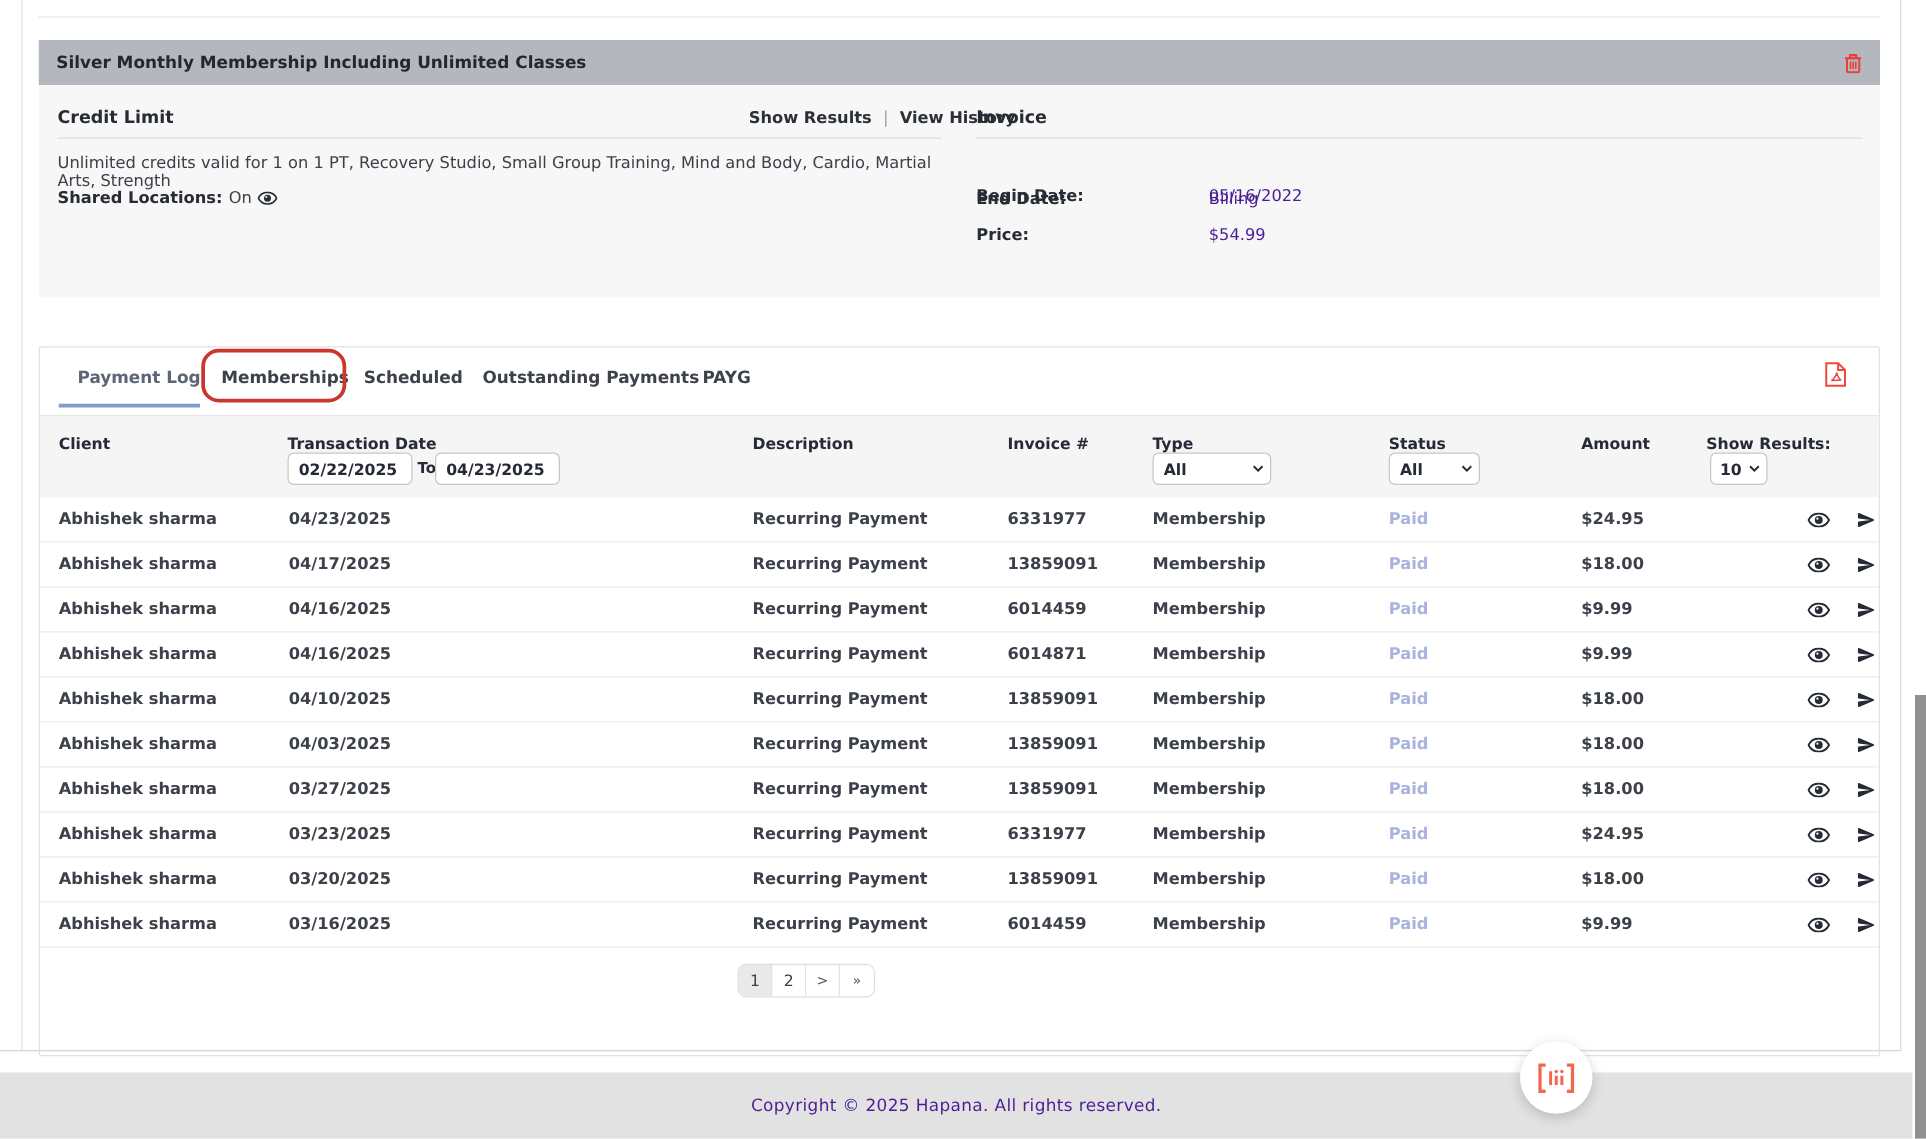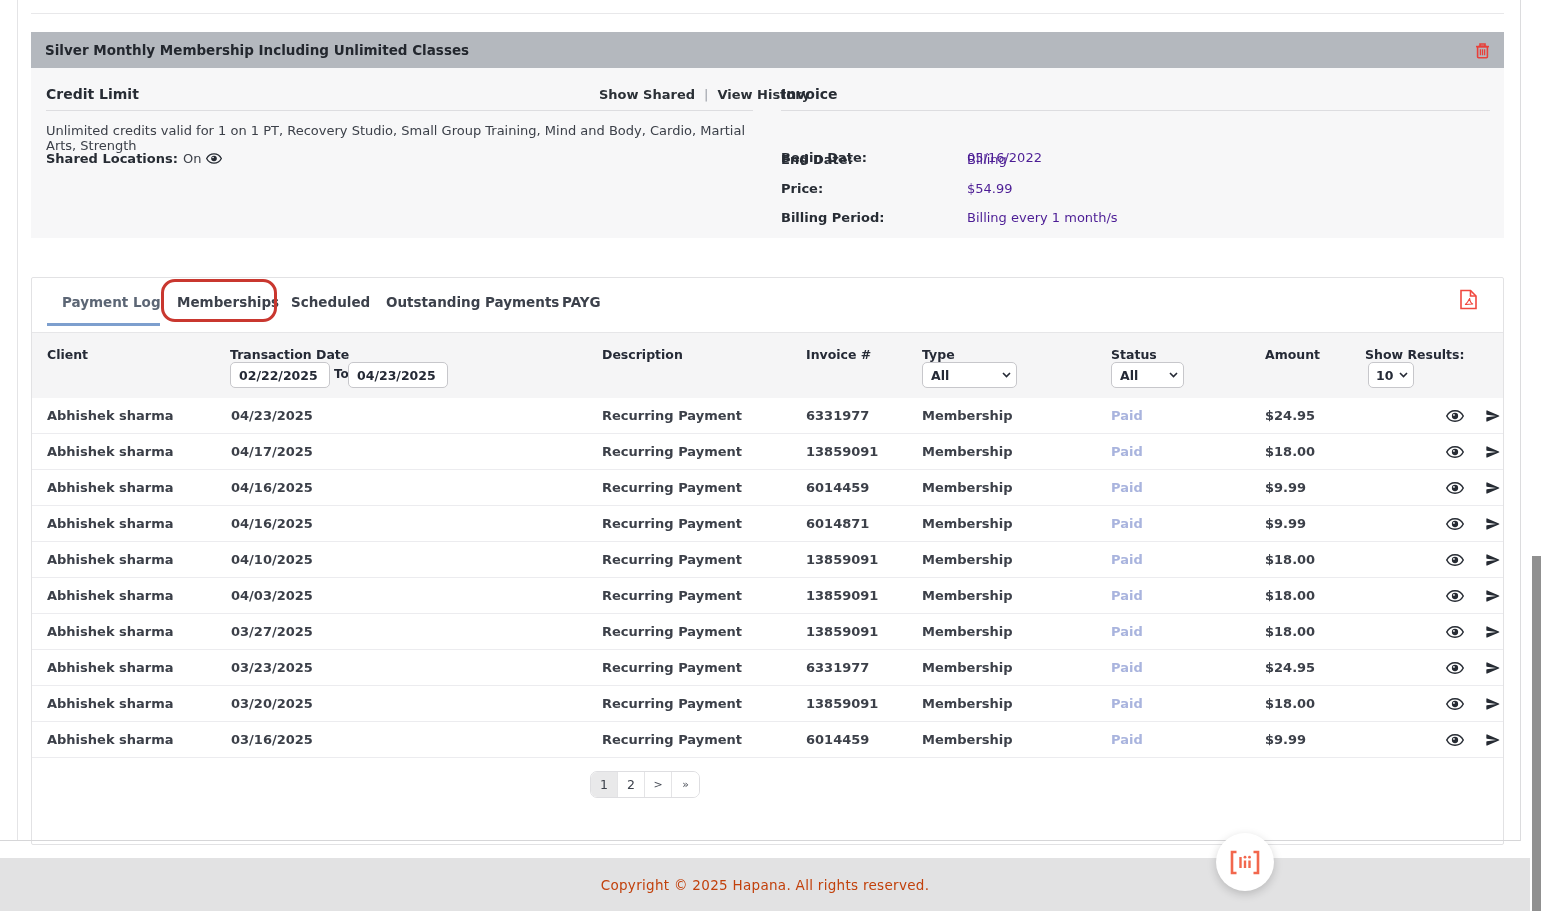--- a/index.html
+++ b/index.html
@@ -96,21 +96,21 @@
   .page-cell { width:27px; height:100%; display:flex; align-items:center; justify-content:center;
     font-size:12.5px; color:#3c414b; border-right:1px solid #e4e4e6; cursor:pointer; background:#fff; }
   .page-cell:last-child { border-right:none; }
   .page-cell.active { background:#e9e9ea; }
   .page-cell.nav { font-size:11px; color:#4a4f59; }
 
   
   #footer-divider { left:0; top:840px; width:1520px; height:1px; background:#d6d6d8; }
   #footer { left:0; top:858px; width:1530px; height:53px; background:#e2e2e3;
     display:flex; align-items:center; justify-content:center; }
-  #footer .copy { font-size:13.5px; color:#c2410c; letter-spacing:.3px;text-align:center; }
+  #footer .copy { font-size:13.5px; color:#4c1d95; letter-spacing:.3px;text-align:center; }
 
   #scan-fab { left:1216px; top:833px; width:58px; height:58px; border-radius:50%;
     background:#ffffff; box-shadow:0 3px 10px rgba(0,0,0,.18);
     display:flex; align-items:center; justify-content:center; cursor:pointer; }
 </style>
 </head>
 <body>
 
 <div class="abs" id="left-rule"></div>
 <div class="abs" id="right-rule"></div>
@@ -125,21 +125,21 @@
       <path d="M1 4.6h13" stroke="#e8403a" stroke-width="1.6"></path>
       <path d="M5 2h5v2.2H5z" stroke="#e8403a" stroke-width="1.6"></path>
       <path d="M5.4 7.2v6M7.5 7.2v6M9.6 7.2v6" stroke="#e8403a" stroke-width="1.3"></path>
     </svg>
   </span>
 </div>
 
 <div class="abs" id="info-section">
   <div class="abs section-heading" id="credit-heading">Credit Limit</div>
   <div class="abs" id="credit-links">
-    <span class="lnk">Show Shared</span><span class="sep">|</span><span class="lnk">View History</span>
+    <span class="lnk">Show Results</span><span class="sep">|</span><span class="lnk">View History</span>
   </div>
   <div class="abs" id="credit-rule"></div>
   <div class="abs" id="credit-desc">Unlimited credits valid for 1 on 1 PT, Recovery Studio, Small Group Training, Mind and Body, Cardio, Martial Arts, Strength</div>
   <div class="abs" id="shared-loc">
     <b>Shared Locations:</b>
     <span>On</span>
     <svg width="16" height="11" viewBox="0 0 24 16" style="cursor:pointer">
       <path d="M12 1C7.2 1 3.1 3.8 1 8c2.1 4.2 6.2 7 11 7s8.9-2.8 11-7C20.9 3.8 16.8 1 12 1z" fill="none" stroke="#262b33" stroke-width="2"></path>
       <circle cx="12" cy="8" r="4.2" fill="#262b33"></circle>
       <circle cx="10.6" cy="6.6" r="1.2" fill="#ffffff"></circle>
@@ -153,24 +153,20 @@
     <span class="val">05/16/2022</span>
   </div>
   <div class="abs bill-row" id="bill-1">
     <span class="lbl">End Date:</span>
     <span class="val">Billing</span>
   </div>
   <div class="abs bill-row" id="bill-2">
     <span class="lbl">Price:</span>
     <span class="val">$54.99</span>
   </div>
-  <div class="abs bill-row" id="bill-3">
-    <span class="lbl">Billing Period:</span>
-    <span class="val">Billing every 1 month/s</span>
-  </div>
 </div>
 
 <div class="abs" id="tab-card">
   <div class="tab" id="tab-0">Payment Log</div>
   <div class="tab" id="tab-1">Memberships</div>
   <div class="tab" id="tab-2">Scheduled</div>
   <div class="tab" id="tab-3">Outstanding Payments</div>
   <div class="tab" id="tab-4">PAYG</div>
   <div class="abs" id="active-underline"></div>
   <div class="abs" id="tab-annotation"></div>

